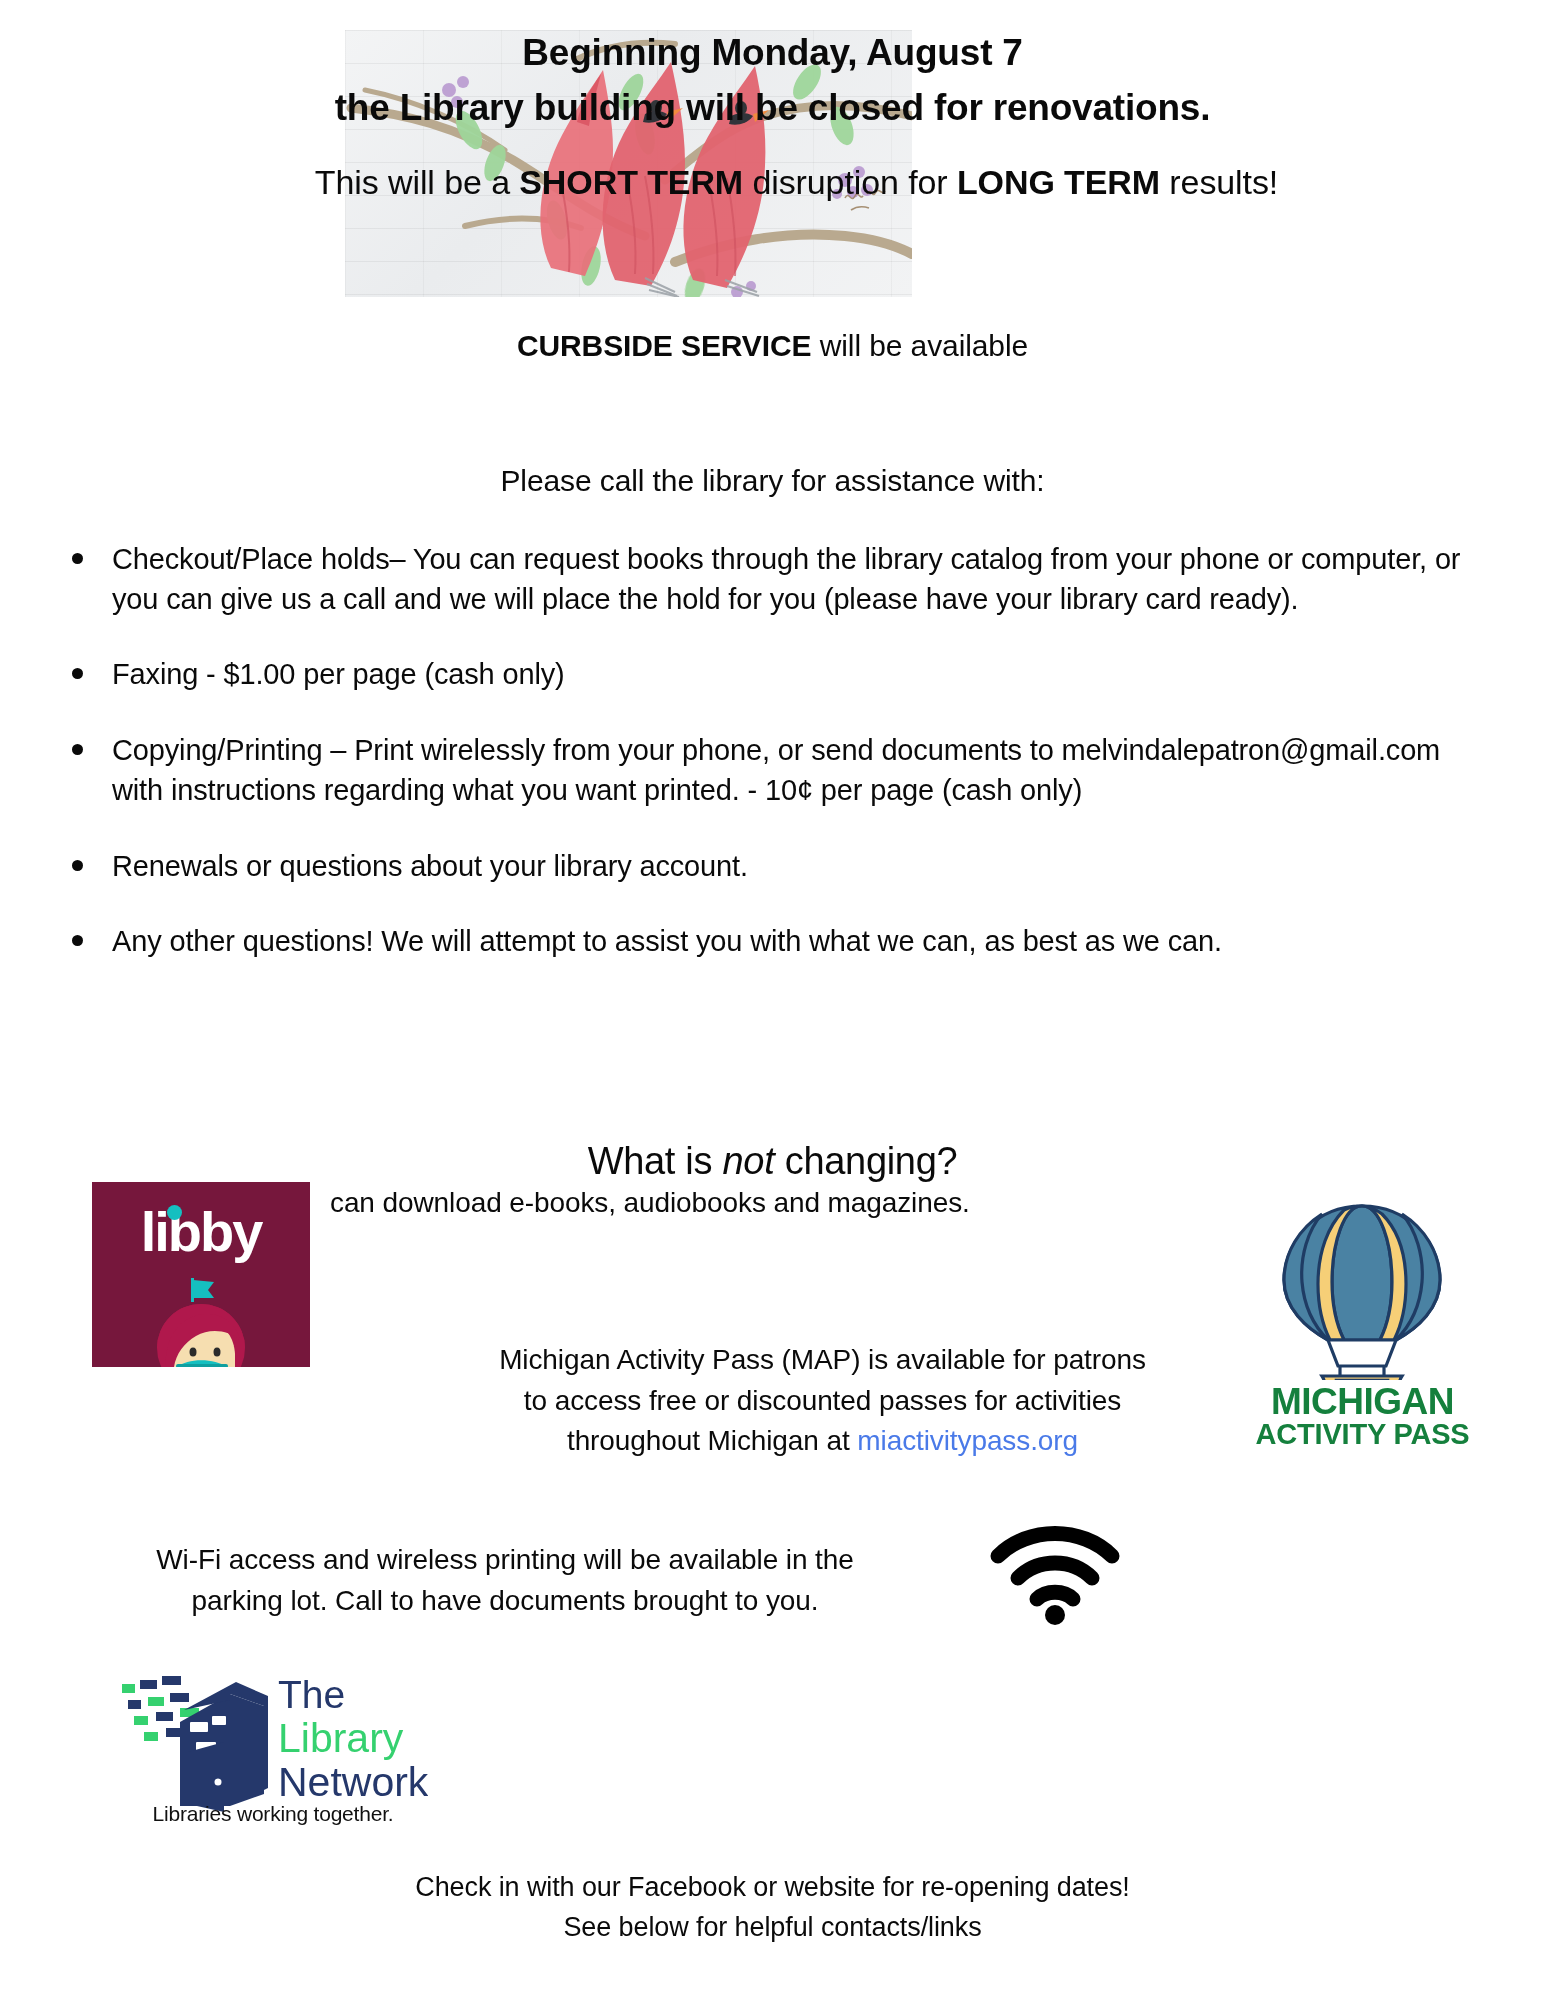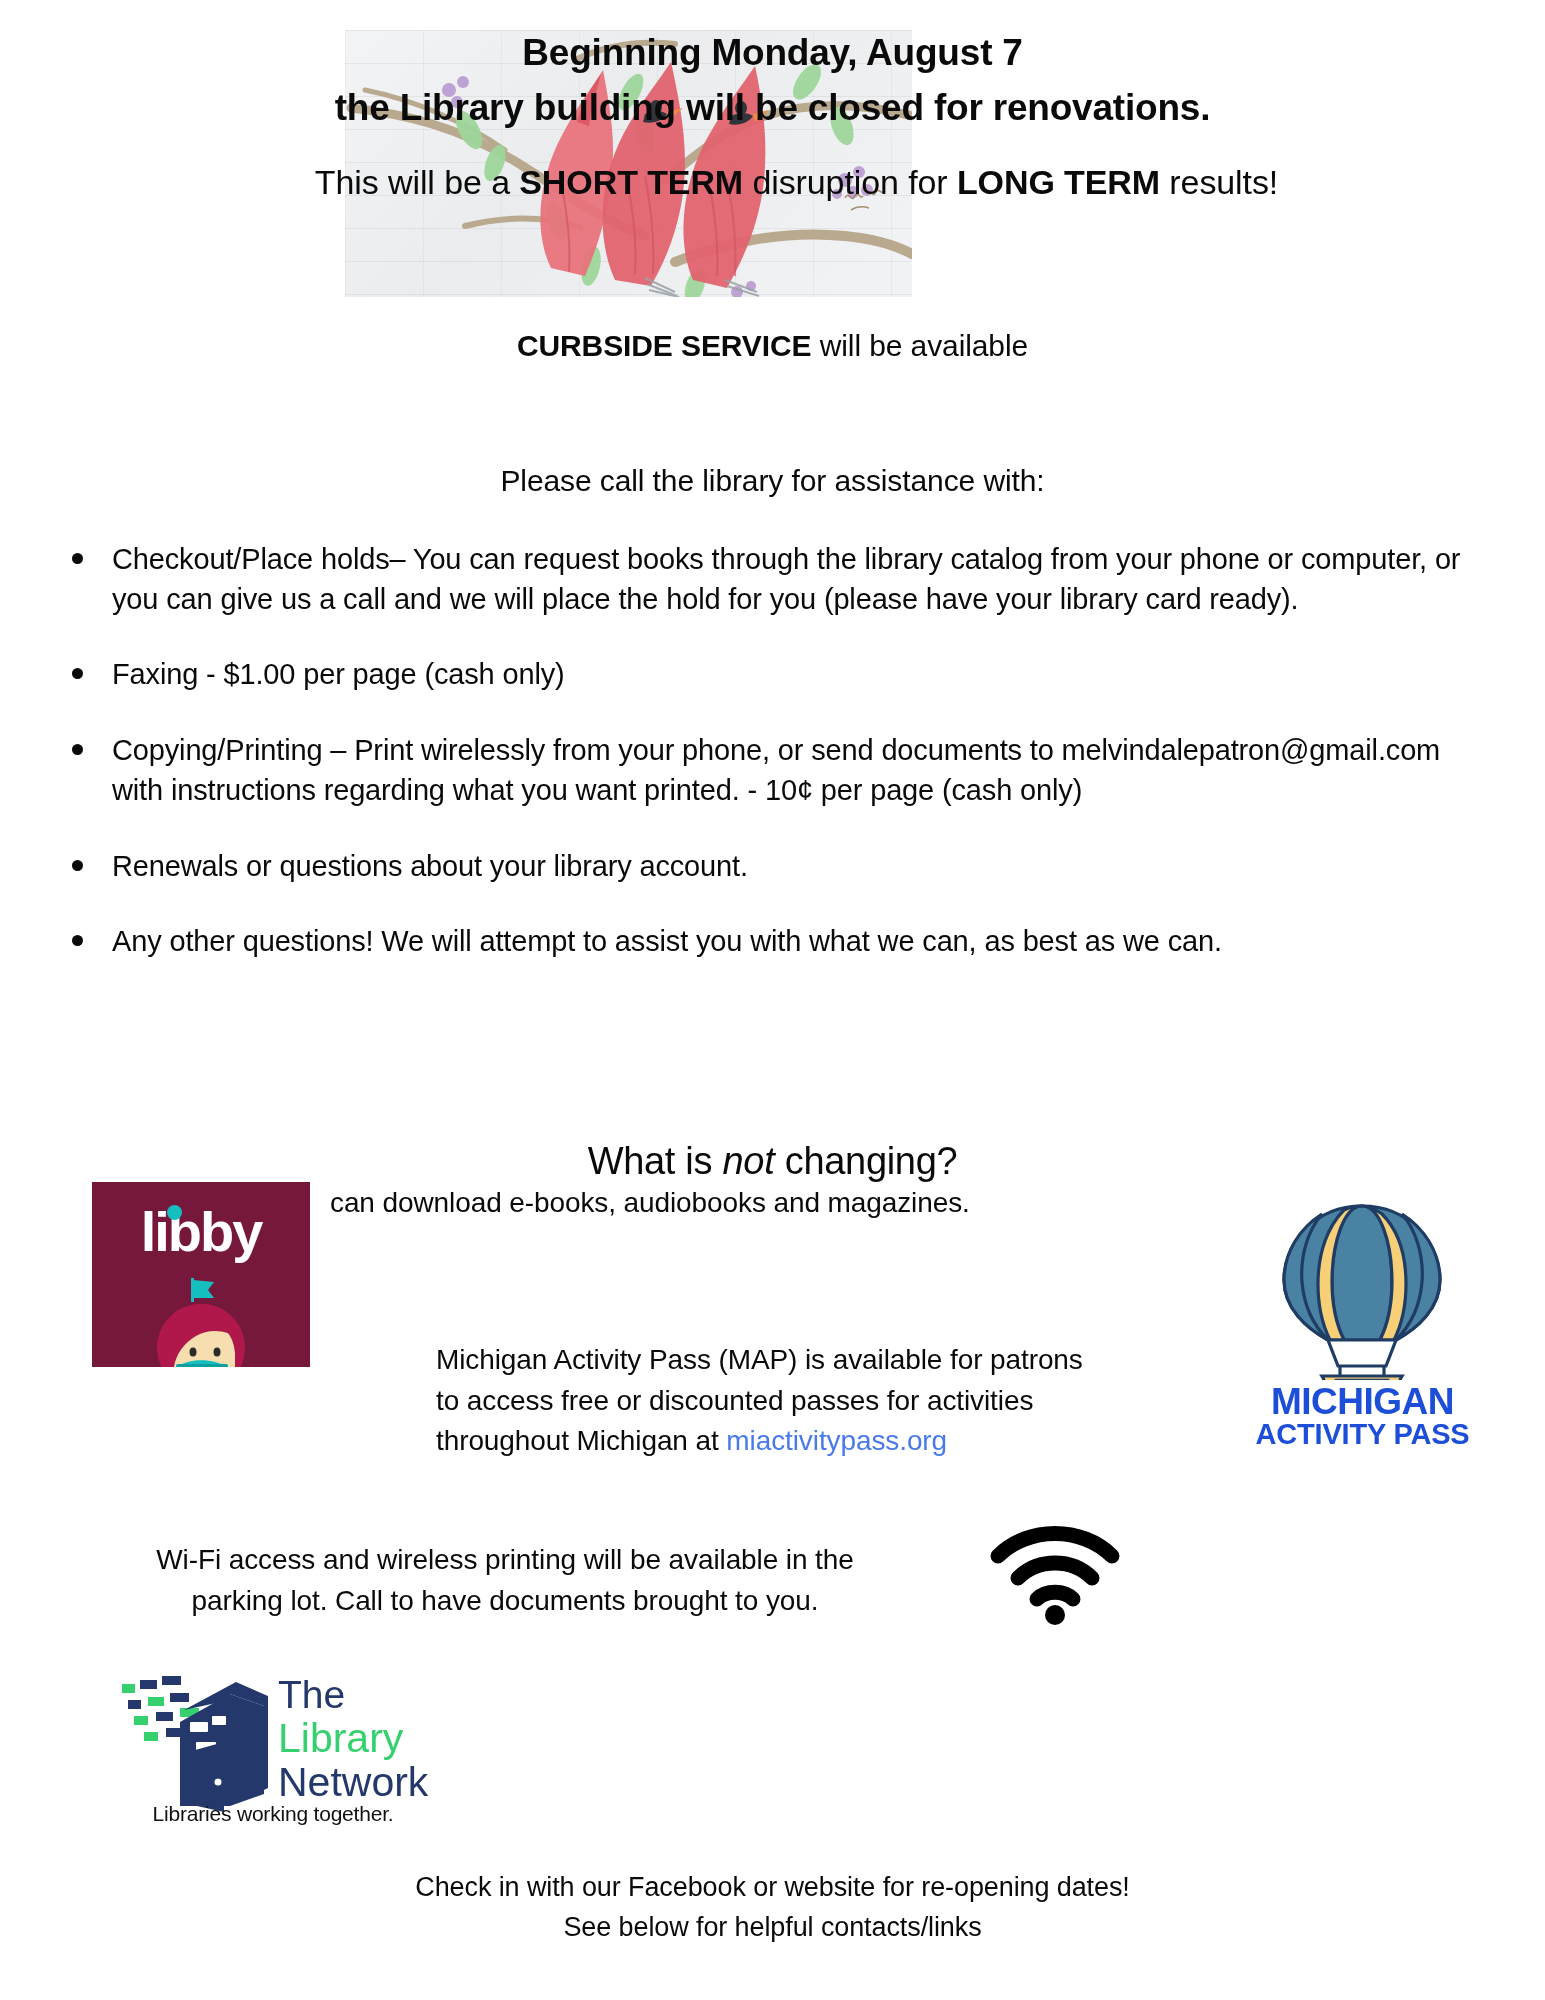--- a/index.html
+++ b/index.html
@@ -174,33 +174,33 @@
     left: 1240px;
     top: 1200px;
     width: 245px;
     height: 250px;
   }
   .map-words {
     position: absolute;
     left: 0; bottom: 0;
     width: 245px;
     text-align: center;
-    color: #1d4ed8;
+    color: #15803d;
     font-weight: bold;
     line-height: 1.02;
   }
   .map-words .l1 { font-size: 37px; letter-spacing: -0.5px; }
   .map-words .l2 { font-size: 29px; letter-spacing: -0.2px; }
 
   .map-text {
     position: absolute;
-    left: 436px;
+    left: 420px;
     top: 1340px;
     width: 805px;
-    text-align: left;
+    text-align: center;
     font-size: 28px;
     line-height: 1.45;
     letter-spacing: -0.1px;
   }
 
   a.link, .link {
     color: #4a7ae8;
     text-decoration: none;
   }
 

